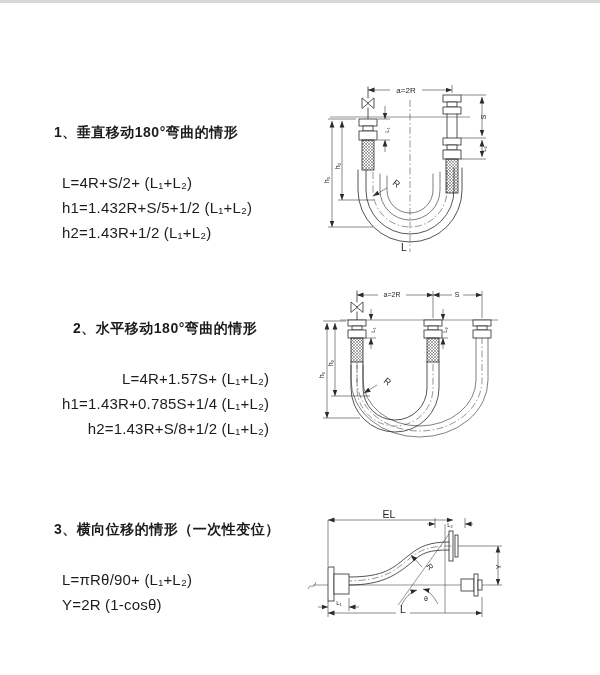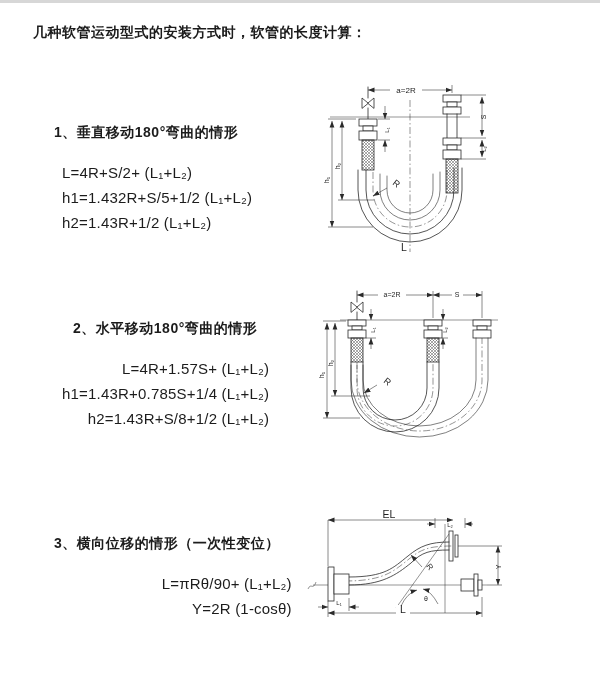--- a/index.html
+++ b/index.html
@@ -2,58 +2,57 @@
 <html><head>
 <meta charset="utf-8">
 <style>
   html,body{margin:0;padding:0;background:#fff;}
   #page{position:relative;width:600px;height:675px;background:#fff;overflow:hidden;
         font-family:"Liberation Sans","DejaVu Sans",sans-serif;color:#1c1c1c;}
   #top-strip{position:absolute;left:0;top:0;width:600px;height:3px;background:#d7d7d7;}
   #page-title{position:absolute;left:33px;top:24px;font-size:14px;font-weight:bold;letter-spacing:.5px;}
   .sec{position:absolute;left:42px;}
   .sec h3{margin:12px;font-size:14px;font-weight:bold;letter-spacing:.5px;}
-  .formulas{margin:18px 0 0 20px;font-size:15px;line-height:25px;letter-spacing:.2px;}
+  .formulas{margin:28px 0 0 20px;font-size:15px;line-height:25px;letter-spacing:.2px;}
   .diagram{position:absolute;}
   svg{display:block;}
   svg text{fill:#1f1f1f;font-family:"Liberation Sans","DejaVu Sans",sans-serif;}
   .t6{font-size:6px}.t7{font-size:7px}.t8{font-size:8px}.t9{font-size:9px}.t10{font-size:10.5px}
   .s{stroke:#2a2a2a;fill:none;stroke-width:.8;stroke-linecap:round}
   .dim{stroke:#2a2a2a;fill:none;stroke-width:.55}
   .cl{stroke:#2a2a2a;fill:none;stroke-width:.5;stroke-dasharray:7 2.5 1.5 2.5}
   .thinl{stroke:#2a2a2a;fill:none;stroke-width:.5}
   .fit{fill:#fff;stroke:#2a2a2a;stroke-width:.8}
   .bg{fill:#fff;stroke:none}
 </style>
 </head>
 <body>
 
 <div id="page">
   <div id="top-strip"></div>
-  <div id="page-title">几种软管运动型式的安装方式时，软管的长度计算：</div>
 
   <div class="sec" style="top:112px;">
     <h3>1、垂直移动180°弯曲的情形</h3>
     <div class="formulas">
       <div>L=4R+S/2+ (L₁+L₂)</div>
       <div>h1=1.432R+S/5+1/2 (L₁+L₂)</div>
       <div>h2=1.43R+1/2 (L₁+L₂)</div>
     </div>
   </div>
 
   <div class="sec" style="top:308px;text-align:right;">
     <h3>2、水平移动180°弯曲的情形</h3>
     <div class="formulas">
       <div>L=4R+1.57S+ (L₁+L₂)</div>
       <div>h1=1.43R+0.785S+1/4 (L₁+L₂)</div>
       <div>h2=1.43R+S/8+1/2 (L₁+L₂)</div>
     </div>
   </div>
 
-  <div class="sec" style="top:523px;text-align:right;">
+  <div class="sec" style="top:509px;">
     <h3>3、横向位移的情形（一次性变位）</h3>
     <div class="formulas">
       <div>L=πRθ/90+ (L₁+L₂)</div>
       <div>Y=2R (1-cosθ)</div>
     </div>
   </div>
 
   <div class="diagram" style="left:310px;top:75px;width:250px;height:180px;">
   <svg width="250" height="180" viewBox="310 75 250 180">
     <defs>

